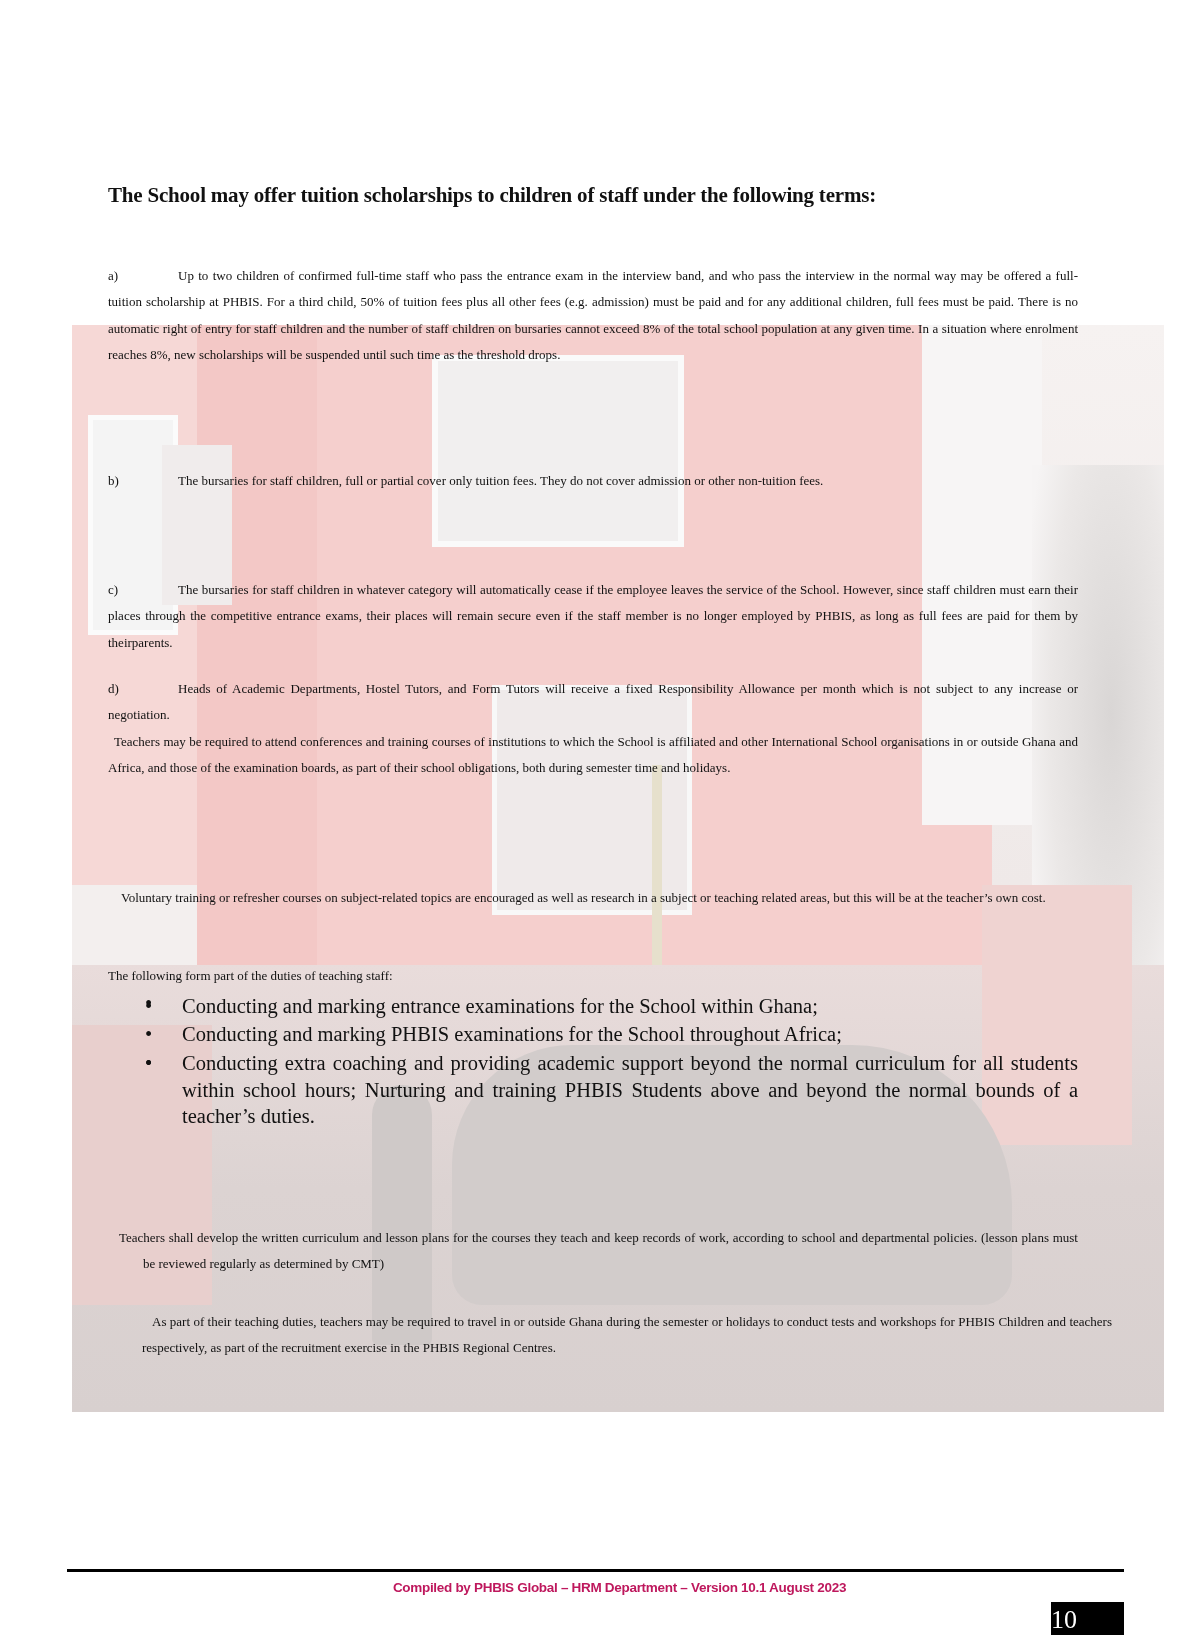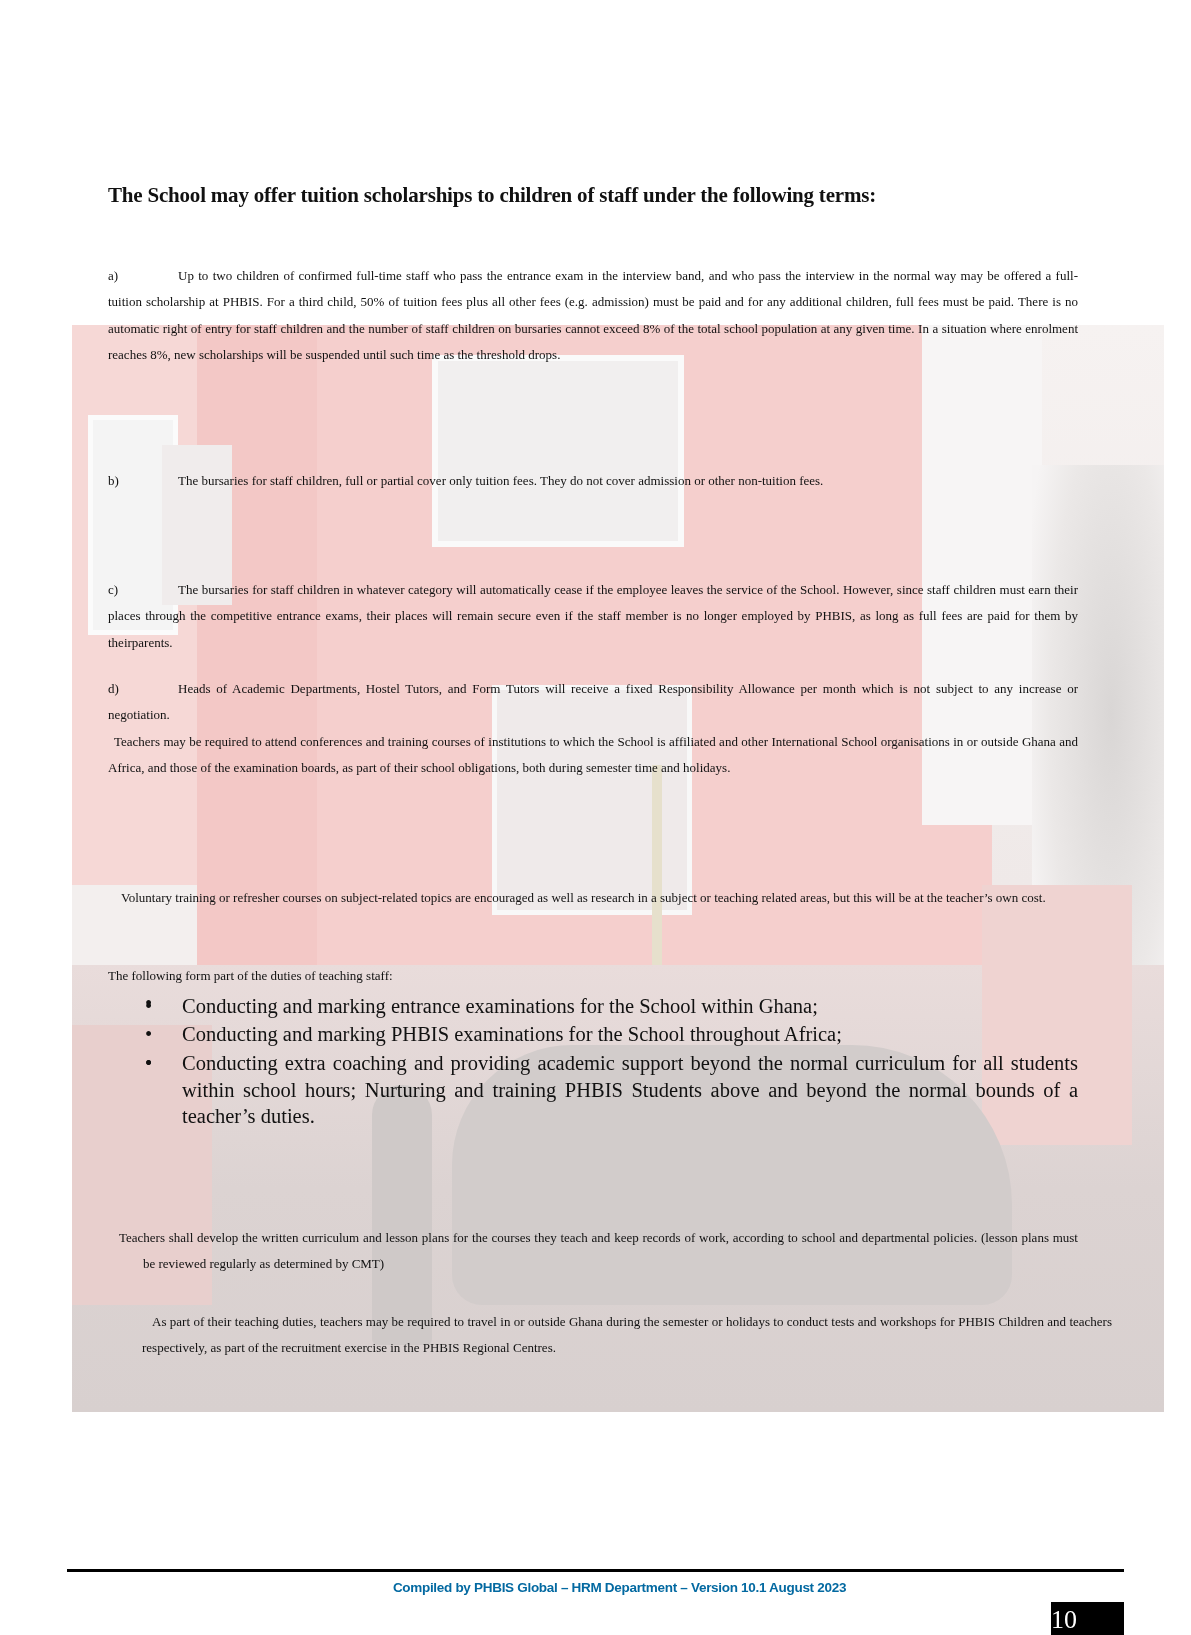--- a/index.html
+++ b/index.html
@@ -53,21 +53,21 @@
   .bullets { position: absolute; left: 0; top: 990px; width: 970px; margin: 0; padding: 0; list-style: none; font-size: 20.5px; line-height: 26.4px; }
   .bullets li { position: relative; padding-left: 74px; text-align: justify; margin-bottom: 2.5px; }
   .bullets .dot { position: absolute; left: 37px; top: 0; }
   .p-cur { top: 1225px; padding-left: 35px; text-indent: -24px; width: 935px; }
   .p-travel { top: 1309px; text-indent: 10px; margin-left: 34px; }
 
   .footer-line { position: absolute; left: 67px; top: 1569px; width: 1057px; height: 3px; background: #000; }
   .footer-text {
     position: absolute; left: 67px; top: 1580px; width: 1105px; text-align: center;
     font-family: "Liberation Sans", "DejaVu Sans", sans-serif; font-weight: bold;
-    font-size: 13.5px; letter-spacing: -0.3px; color: #0369a1;
+    font-size: 13.5px; letter-spacing: -0.3px; color: #be185d;
   }
   .page-box {
     position: absolute; left: 1051px; top: 1569px; width: 73px; height: 35px; background: #000;
     color: #fff; font-family: "Liberation Serif", serif; font-size: 26px;
     display: flex; align-items: center;  margin-top: 33px;
   }
 </style>
 </head>
 <body>
 

